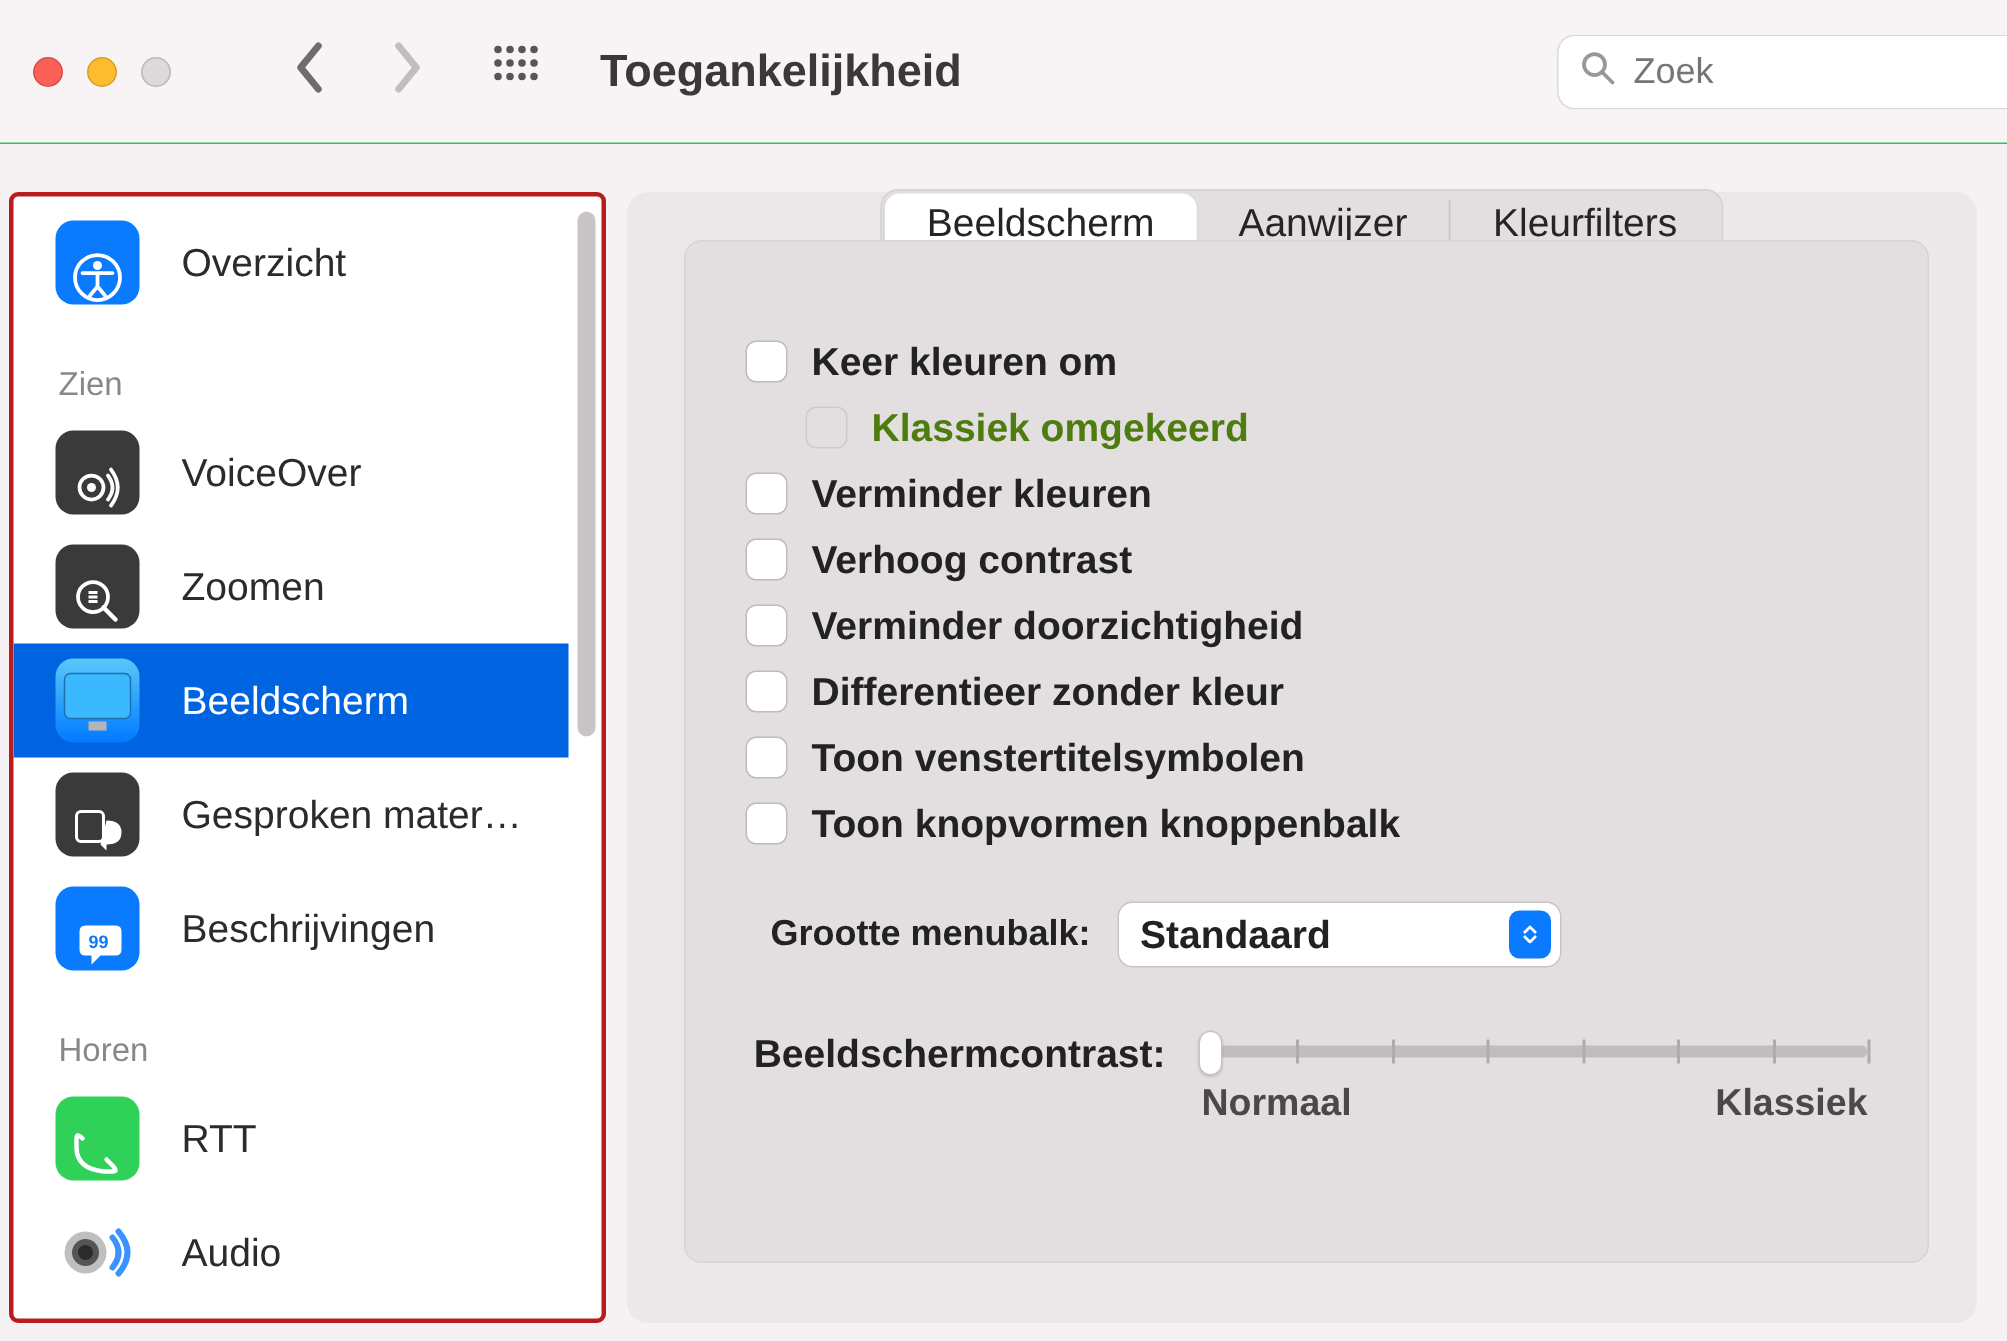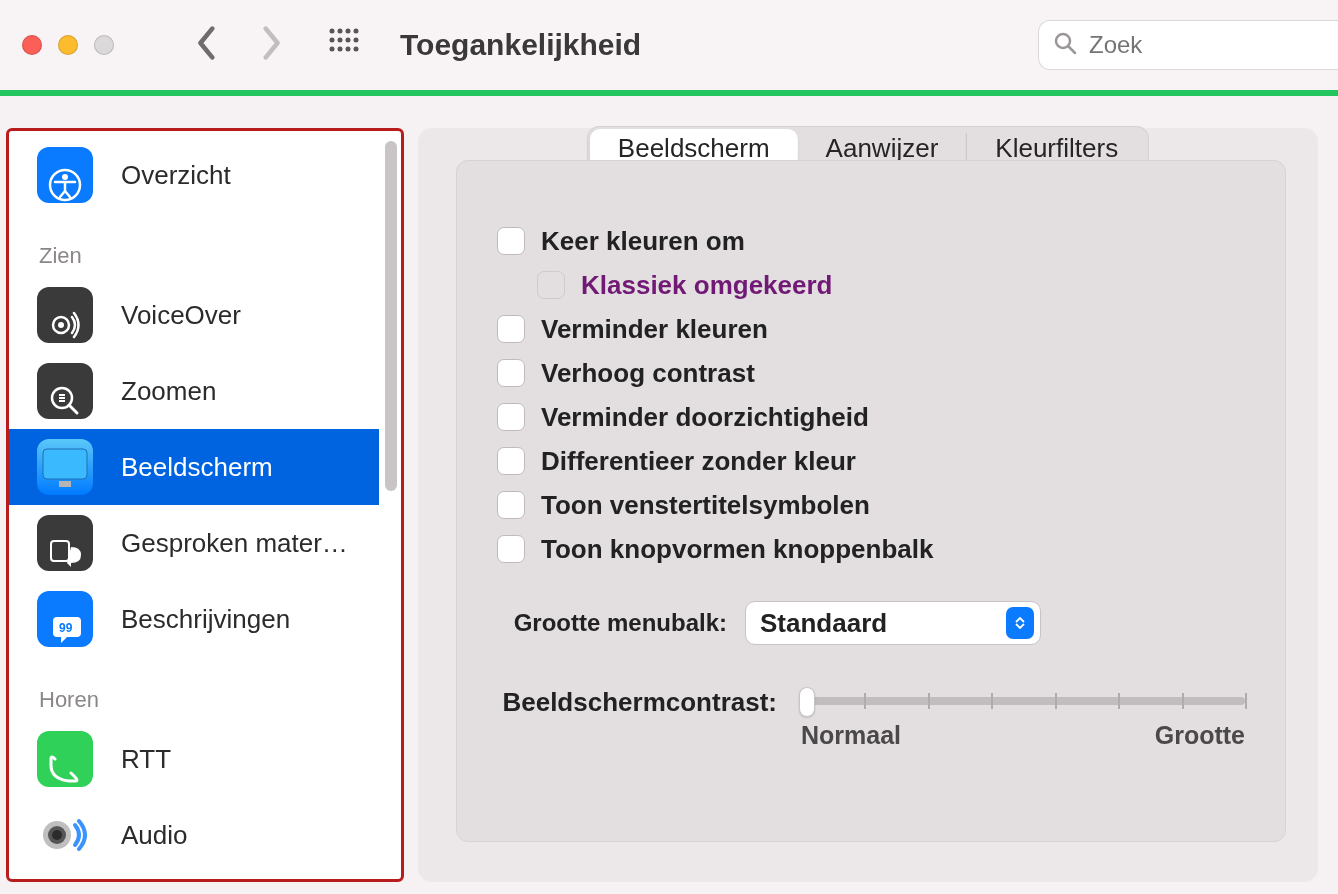--- a/index.html
+++ b/index.html
@@ -10,21 +10,21 @@
     height: 894px;
     overflow: hidden;
     color: #222;
   }
   
   .toolbar {
     height: 96px;
     display: flex;
     align-items: center;
     padding: 0;
-    border-bottom: 6px solid #22c55e;
+    border-bottom: 1px solid #22c55e;
     background: #f8f4f5;
   }
   .traffic {
     display: flex;
     gap: 16px;
     align-items: center;
     margin-left: 22px;
   }
   .tl { width: 20px; height: 20px; border-radius: 50%; border:1px solid rgba(0,0,0,.15); }
   .tl.red { background: #fb5f57; }
@@ -176,21 +176,21 @@
     width: 28px; height: 28px;
     border: 1px solid #bfbbbc;
     border-radius: 7px;
     background: #fff;
     flex-shrink: 0;
   }
   .check.disabled .box {
     background: #e3dfe0;
     border-color: #cfcbcc;
   }
-  .check.disabled { color: #701a75; }
+  .check.disabled { color: #4d7c0f; }
   .check.sub { margin-left: 40px; }
   .select-row {
     display: flex; align-items: center;
     margin-top: 36px;
     gap: 18px;
   }
   .select-row .slabel {
     font-size: 24px;
     width: 230px;
     text-align: right;
@@ -474,19 +474,19 @@
             <div class="tick" style="left:28.6%"></div>
             <div class="tick" style="left:42.9%"></div>
             <div class="tick" style="left:57.1%"></div>
             <div class="tick" style="left:71.4%"></div>
             <div class="tick" style="left:85.7%"></div>
             <div class="tick" style="left:100%"></div>
             <div class="thumb"></div>
           </div>
           <div class="slider-labels">
             <span>Normaal</span>
-            <span>Grootte</span>
+            <span>Klassiek</span>
           </div>
         </div>
       </div>
     </div>
   </div>
 </div>
 
 </body></html>

